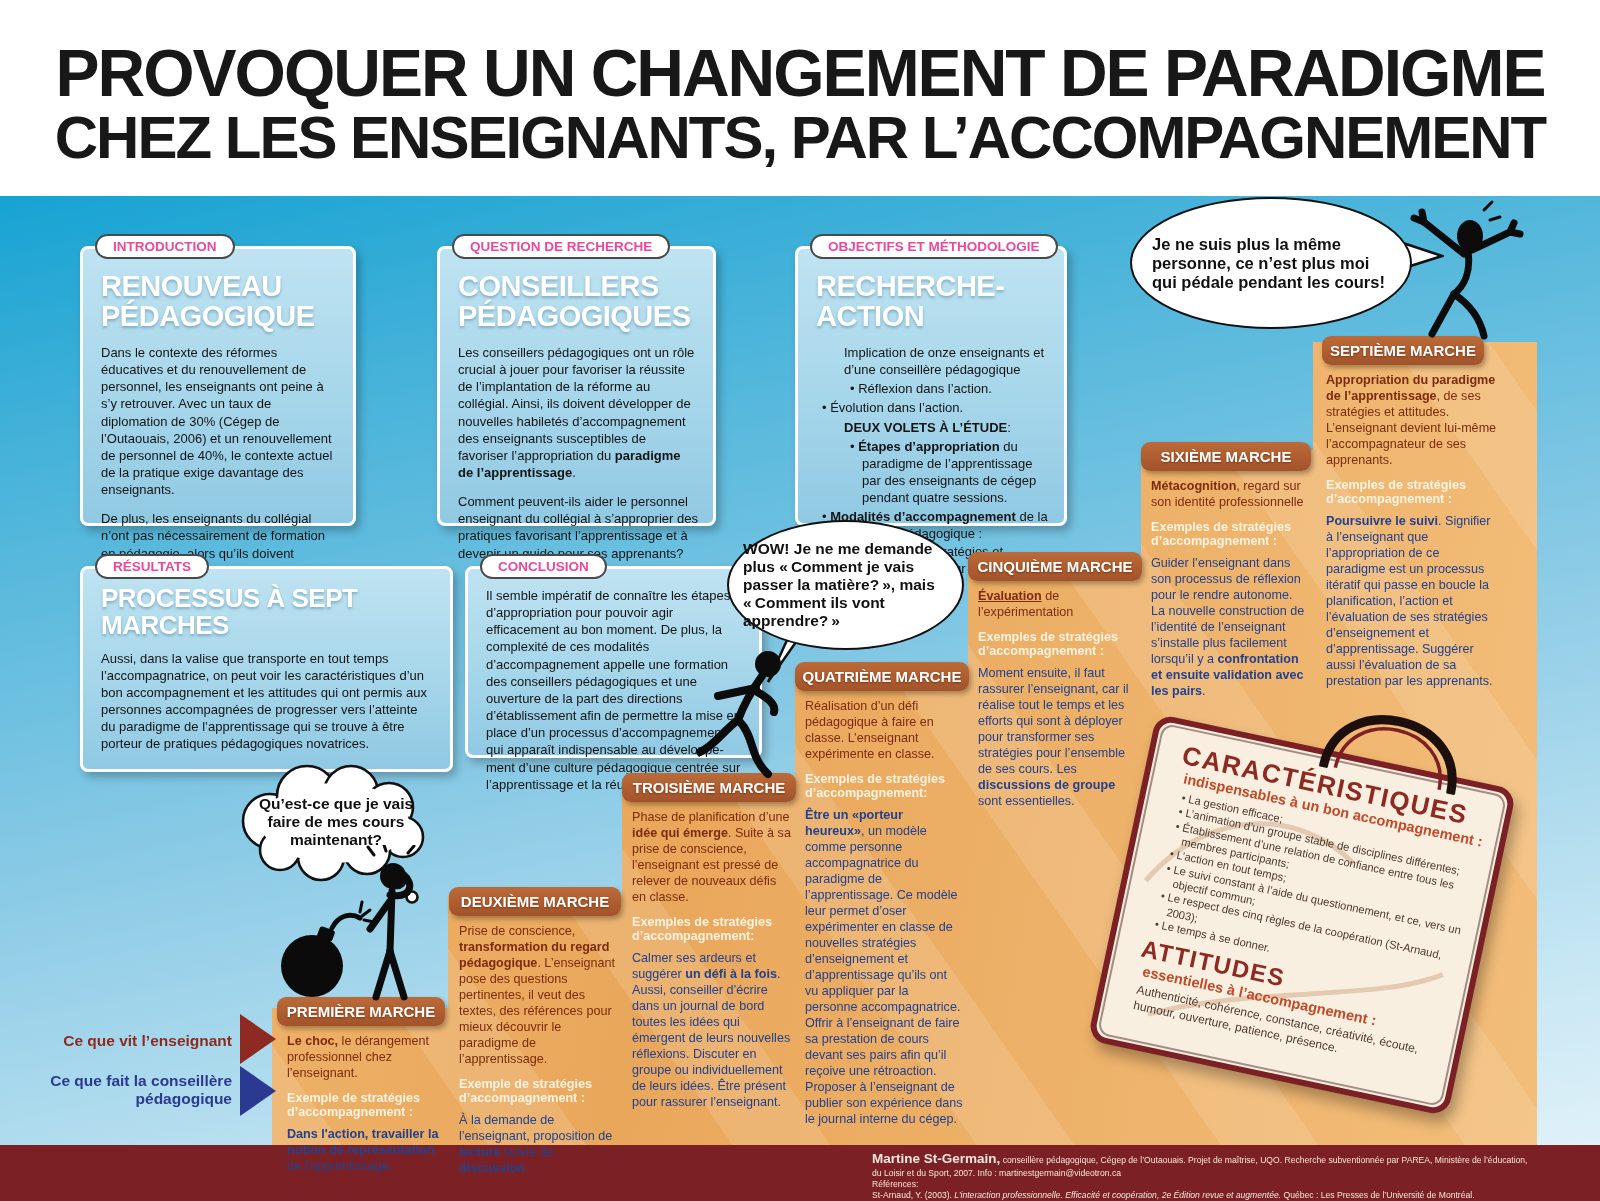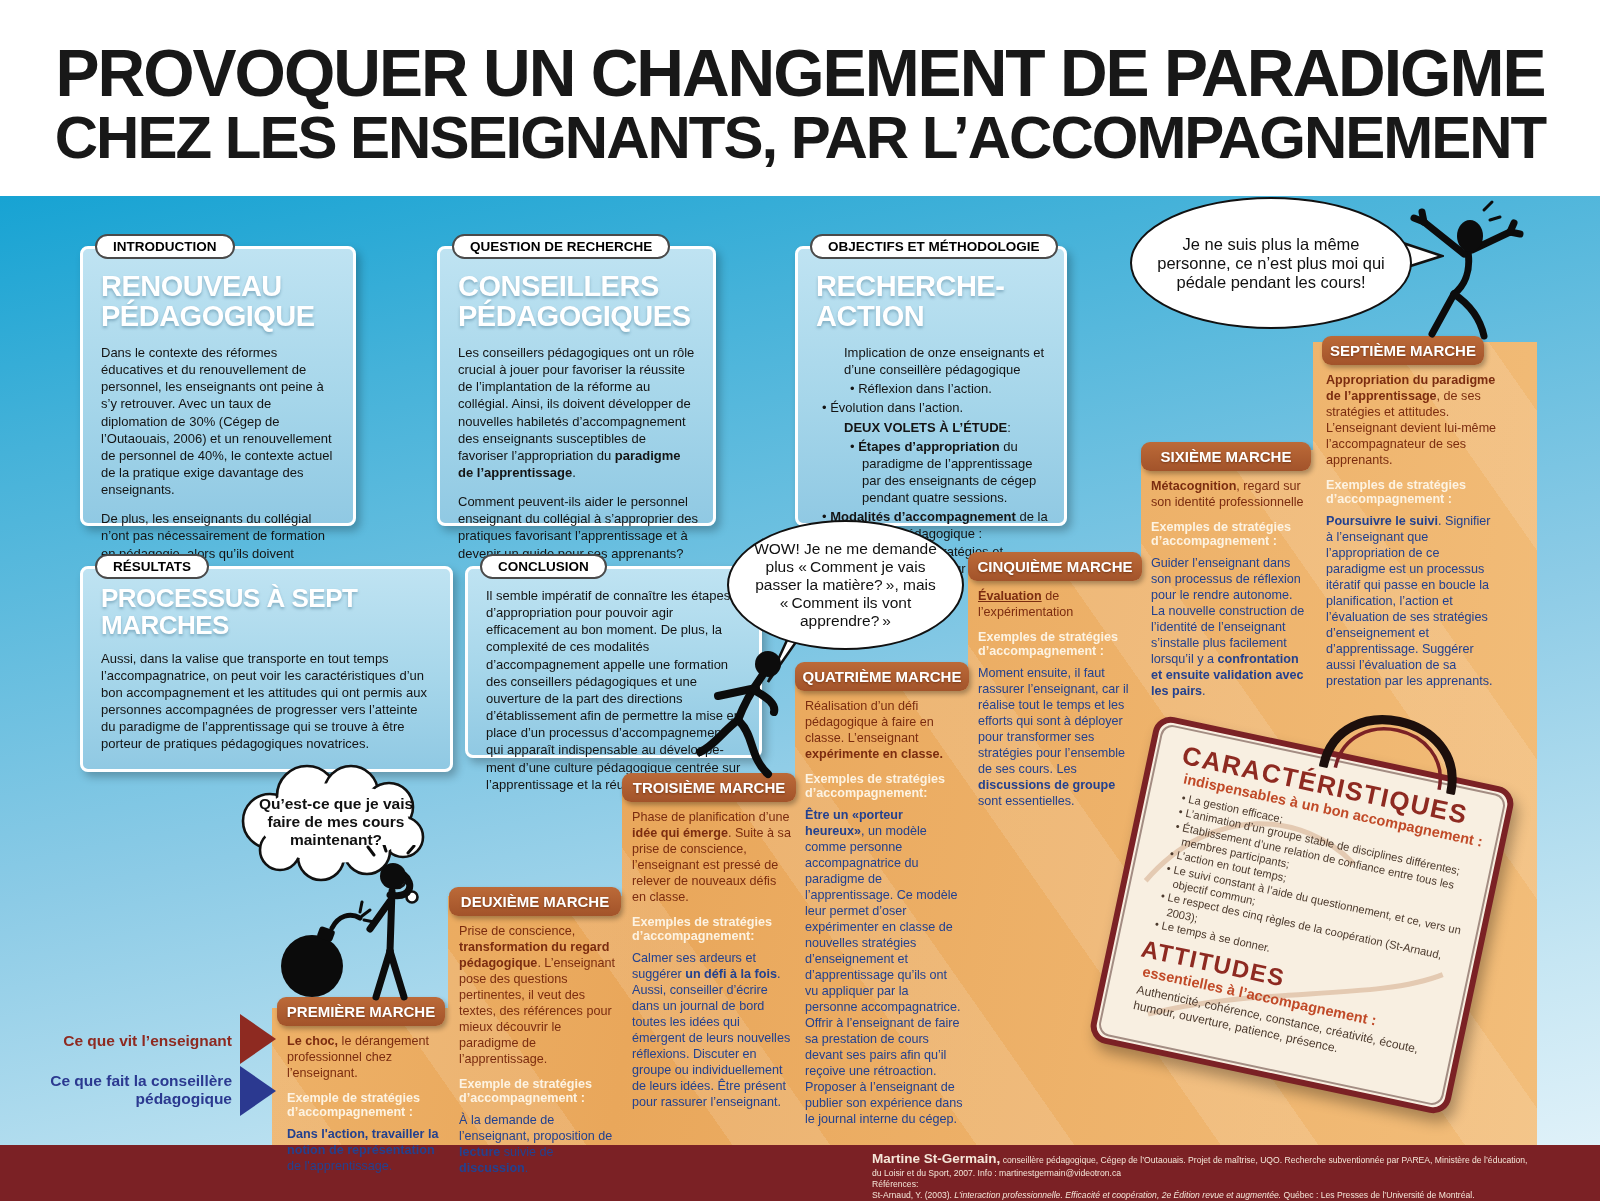--- a/index.html
+++ b/index.html
@@ -19,21 +19,21 @@
       repeating-linear-gradient(55deg, rgba(255,255,255,0.12) 0 80px, rgba(255,255,255,0) 80px 200px),
       linear-gradient(100deg,#f2bc75 0%,#e9a75b 45%,#f3bf7c 100%);
     clip-path:polygon(272px 1145px,272px 1008px,448px 1008px,448px 896px,622px 896px,622px 782px,
       795px 782px,795px 670px,968px 670px,968px 560px,1141px 560px,1141px 450px,1313px 450px,
       1313px 342px,1537px 342px,1537px 1145px);}
   
   .panel{position:absolute;border:3px solid #ffffff;border-radius:8px;
          background:linear-gradient(180deg,#bfe3f2 0%,#a6d6ea 55%,#90c9e3 100%);
          box-shadow:4px 5px 9px rgba(0,0,0,0.25);z-index:3;box-sizing:border-box;}
   .tab{position:absolute;top:-15px;left:12px;background:#ffffff;border:2px solid #4a4a4a;
-       border-radius:16px;padding:3px 16px;font-size:13.5px;font-weight:bold;color:#000000;
+       border-radius:16px;padding:3px 16px;font-size:13.5px;font-weight:bold;color:#ec4899;
        white-space:nowrap;}
   .panel-inner{padding:14px 15px 8px 18px;}
   .panel-heading{color:#ffffff;font-weight:bold;font-size:29px;line-height:1.05;
                  margin:8px 0 12px;letter-spacing:-0.5px;text-shadow:0 2px 3px rgba(30,80,110,0.35);}
   .panel-heading.small{font-size:26px;margin:6px 0 10px;}
   .para{margin:0 0 12px;}
   .panel .para{font-size:13px;color:#141414;line-height:1.32;}
   .panel .para.bullet{padding-left:18px;text-indent:-12px;margin-bottom:2px;}
   .panel .para.tight{margin-bottom:2px;margin-left:28px;}
   
@@ -41,22 +41,22 @@
     border-radius:9px;color:#fff;font-weight:bold;font-size:15px;text-align:center;
     padding:6px 2px;box-shadow:2px 3px 5px rgba(0,0,0,0.3);
     text-shadow:0 1px 2px rgba(80,30,0,0.55);z-index:3;box-sizing:border-box;}
   .march-body{position:absolute;font-size:12.6px;line-height:1.27;z-index:3;}
   .march-body .para{margin:0 0 9px;}
   .para.situation{color:#7b2c10;}
   .para.label{color:#fdf3e2;font-weight:bold;line-height:1.15;margin-bottom:7px;}
   .para.strategy{color:#23418f;}
   
   .bubble{position:absolute;background:#fff;border:2.5px solid #111;border-radius:50%;
-          display:flex;align-items:center;justify-content:center;text-align:center;
-          font-weight:normal;color:#111;z-index:5;padding:12px 20px;box-sizing:border-box;}
+          display:flex;align-items:center;justify-content:center;text-align:left;
+          font-weight:bold;color:#111;z-index:5;padding:12px 20px;box-sizing:border-box;}
   .tail{position:absolute;z-index:4;}
   .cloud-text{position:absolute;z-index:6;font-weight:bold;color:#111;text-align:center;}
   .figure{position:absolute;z-index:4;}
   
   .legend-label{position:absolute;font-weight:bold;text-align:right;line-height:1.18;
                 font-size:15.5px;z-index:3;}
   .legend-arrow{position:absolute;width:0;height:0;border-top:25px solid transparent;
                 border-bottom:25px solid transparent;z-index:3;}
   
   .case{position:absolute;left:1118px;top:748px;width:368px;height:334px;
@@ -163,21 +163,21 @@
 
   <div class="march-header" style="left:622px;top:773px;width:174px;">TROISIÈME MARCHE</div>
   <div class="march-body" style="left:632px;top:810px;width:160px;">
       <div class="para situation"><span>Phase de planification d’une </span><span style="font-weight: bold;">idée qui émerge</span><span>. Suite à sa prise de conscience, l’enseignant est pressé de relever de nouveaux défis en classe.</span></div>
       <div class="para label"><span>Exemples de stratégies d’accompagnement:</span></div>
       <div class="para strategy"><span>Calmer ses ardeurs et suggérer </span><span style="font-weight: bold;">un défi à la fois</span><span>. Aussi, conseiller d’écrire dans un journal de bord toutes les idées qui émergent de leurs nouvelles réflexions.  Discuter en groupe ou individuellement de leurs idées. Être présent pour rassurer l’enseignant.</span></div>
     </div>
 
   <div class="march-header" style="left:795px;top:662px;width:174px;">QUATRIÈME MARCHE</div>
   <div class="march-body" style="left:805px;top:699px;width:158px;">
-      <div class="para situation"><span>Réalisation d’un défi pédagogique à faire en classe. L’enseignant </span><span style="font-weight: bold; margin-top: 30px;">expérimente en classe.</span></div>
+      <div class="para situation"><span>Réalisation d’un défi pédagogique à faire en classe. L’enseignant </span><span style="font-weight: normal; margin-top: 30px;">expérimente en classe.</span></div>
       <div class="para label"><span>Exemples de stratégies d’accompagnement:</span></div>
       <div class="para strategy"><span style="font-weight: bold;">Être un «porteur heureux»</span><span>, un modèle comme personne accompagnatrice du paradigme de l’apprentissage.  Ce modèle leur permet d’oser expérimenter en classe de nouvelles stratégies d’enseignement et d’apprentissage qu’ils ont vu appliquer par la personne accompagnatrice. Offrir à l’enseignant de faire sa prestation de cours devant ses pairs afin qu’il reçoive une rétroaction.  Proposer à l’enseignant de publier son expérience dans le journal interne du cégep.</span></div>
     </div>
 
   <div class="march-header" style="left:968px;top:552px;width:174px;">CINQUIÈME MARCHE</div>
   <div class="march-body" style="left:978px;top:589px;width:158px;">
       <div class="para situation"><span style="font-weight: bold; text-decoration: underline;">Évaluation</span><span> de l’expérimentation</span></div>
       <div class="para label"><span>Exemples de stratégies d’accompagnement :</span></div>
       <div class="para strategy"><span>Moment ensuite, il faut rassurer l’enseignant, car il réalise tout le temps et les efforts qui sont à déployer pour transformer ses stratégies pour l’ensemble de ses cours. Les </span><span style="font-weight: bold;">discussions de groupe</span><span> sont essentielles.</span></div>
     </div>

